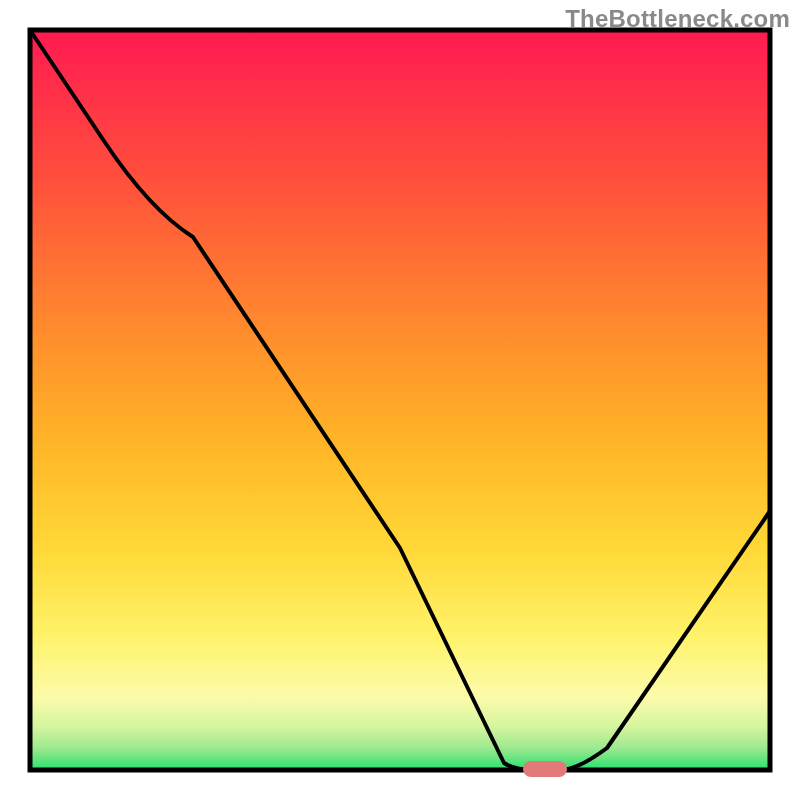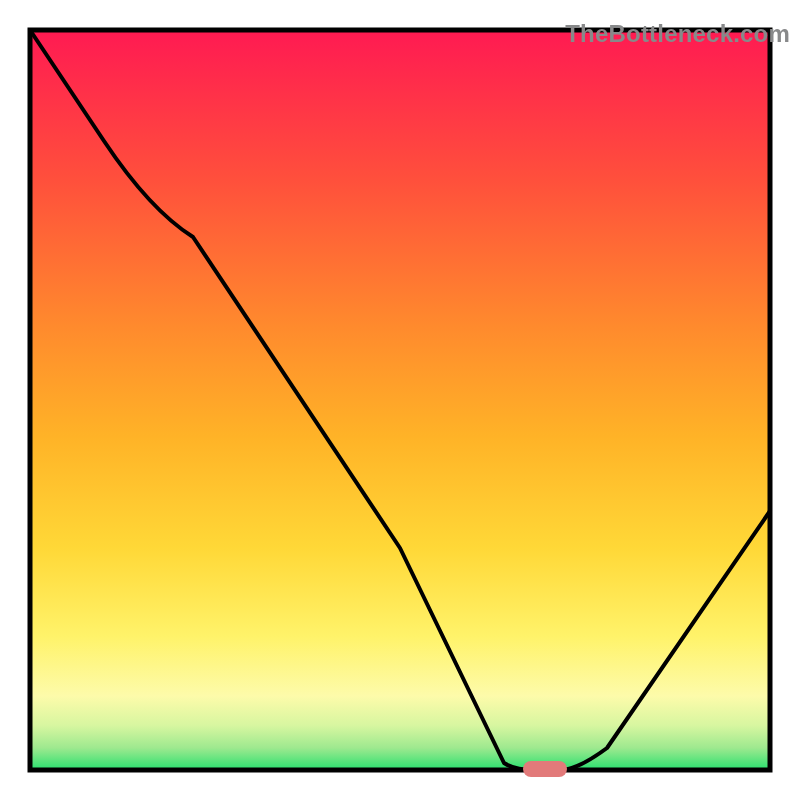--- a/index.html
+++ b/index.html
@@ -1,18 +1,18 @@
 <!DOCTYPE html>
 <html><head>
 <meta charset="utf-8">
 <style>
   html,body{margin:0;padding:0;width:800px;height:800px;background:#fff;}
   .wrap{position:relative;width:800px;height:800px;}
   .attribution{
-    position:absolute;top:20px;right:10px;
+    position:absolute;top:5px;right:10px;
     font-family:Arial,Helvetica,sans-serif;
     font-size:24px;font-weight:600;color:#88898a;
     letter-spacing:0.2px;
   }
   svg{position:absolute;top:0;left:0;}
 </style>
 </head>
 <body>
 <div class="wrap">
 

